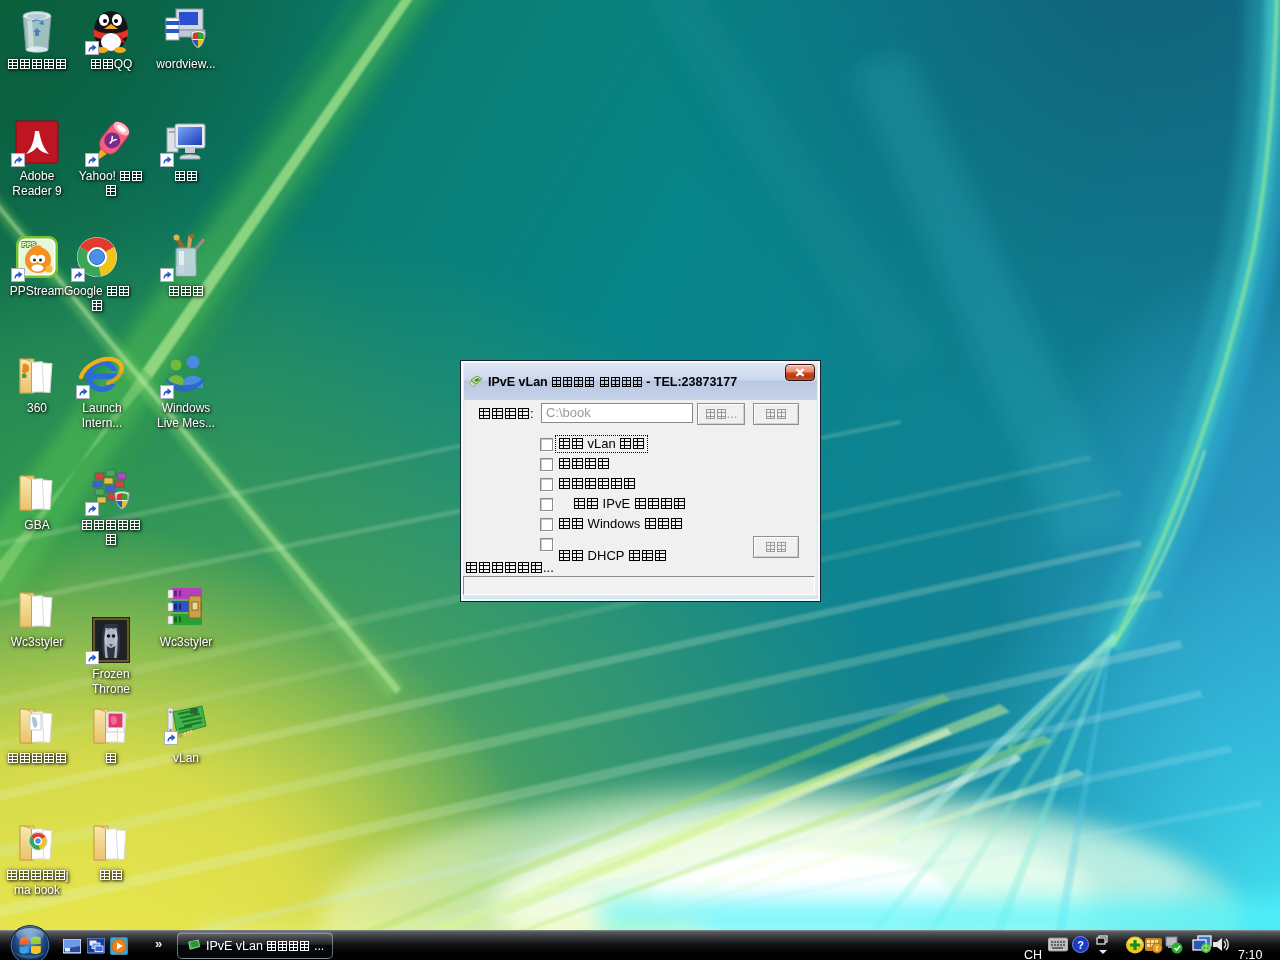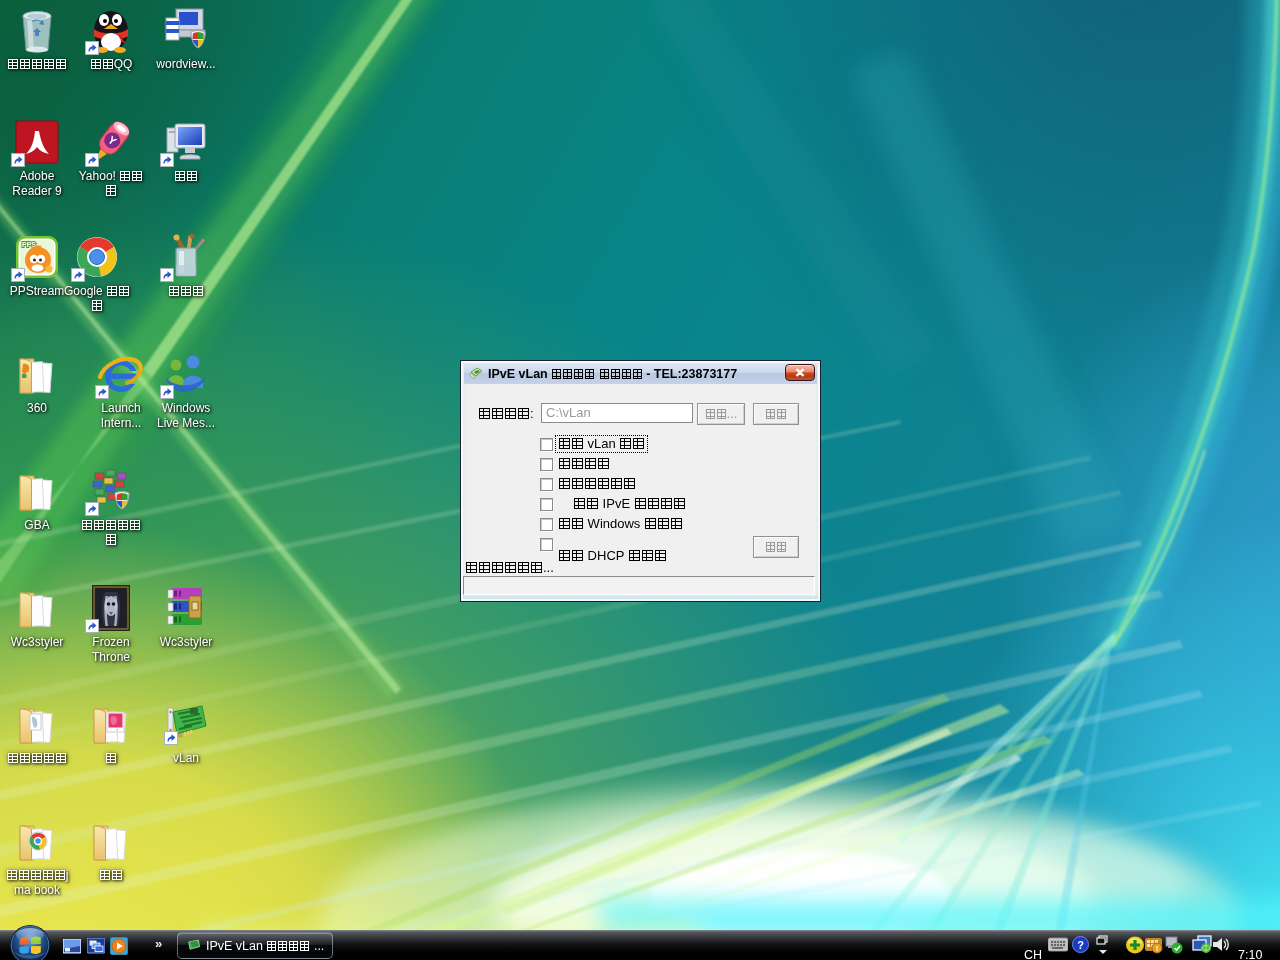--- a/index.html
+++ b/index.html
@@ -11,21 +11,21 @@
 .cj{display:inline-block;width:10px;height:10.5px;margin:0 1px;vertical-align:-1px;
  box-shadow:inset 0 0 0 1px #fff;
  background:repeating-linear-gradient(to bottom,#fff 0 1px,rgba(0,0,0,0) 1px 3.2px),linear-gradient(to right,rgba(0,0,0,0) 0 4px,#fff 4px 5px,rgba(0,0,0,0) 5px);}
 .ck{display:inline-block;width:11px;height:11.5px;margin:0 1px;vertical-align:-1px;
  box-shadow:inset 0 0 0 1px #000;
  background:repeating-linear-gradient(to bottom,#000 0 1px,rgba(0,0,0,0) 1px 3.4px),linear-gradient(to right,rgba(0,0,0,0) 0 4px,#000 4px 5px,rgba(0,0,0,0) 5px);}
 .ck.s{width:9px;height:10px;}
 
 #dlg{position:absolute;left:460px;top:360px;width:359px;height:240px;background:#f0f0f0;
  border:1px solid #16222e;box-shadow:inset 0 0 0 2px #f6fafd, inset 0 -4px 6px #b8e2f0;font-size:13px;}
-#tbar{position:absolute;left:3px;top:2px;right:3px;height:21px;
+#tbar{position:absolute;left:3px;top:2px;right:3px;height:37px;
  background:linear-gradient(#dfe7f5 0%,#ccd7ec 45%,#b9c8e2 50%,#c5d2e8 100%);display:flex;align-items:center;}
 #tbar .ttl{color:#000;font-size:12.5px;font-weight:bold;margin-left:4px;letter-spacing:0;}
 #closeb{position:absolute;right:5px;top:3px;width:28px;height:15px;border-radius:4px;
  border:1px solid #38121c;background:linear-gradient(#f2beac 0%,#e8876a 46%,#d44918 52%,#b03c14 75%,#c05838 100%);
  box-shadow:inset 0 1px 0 rgba(255,255,255,.5), 0 0 2px rgba(255,255,255,.5);}
 .btn{position:absolute;height:20px;background:#f0f0f0;border:1px solid #919191;color:#9a9a9a;
  box-shadow:inset 1px 1px 0 #fdfdfd,inset -1px -1px 0 #cfcfcf;text-align:center;line-height:19px;font-size:13px;}
 .cb{position:absolute;width:11px;height:11px;background:#fff;border:1px solid #8a8a8a;box-shadow:inset 1px 1px 0 #c8c8c8, 1px 1px 0 #fcfcfc;}
 .cblbl{position:absolute;color:#000;font-size:13px;white-space:nowrap;}
 
@@ -378,21 +378,21 @@
 <div class="icon" style="left:-7px;top:350px">
         <div class="g">
  <svg width="48" height="48" viewBox="0 0 48 48">
             <use href="#sf"></use>
   <path d="M10 14 C14 13 17 16 16 20 C15 23 11 24 9 22 Z" fill="#e88820"></path>
   <path d="M9 24 C12 22 15 25 13 28 L9 28 Z" fill="#48a048"></path>
  </svg>
 </div>
         <div class="lbl">360</div>
       </div>
-<div class="icon" style="left:77px;top:350px">
+<div class="icon" style="left:58px;top:350px">
         <div class="g">
  <svg width="48" height="48" viewBox="0 0 48 48">
   <path d="M24 10 C15 10 8 17 8 26 C8 35 15 42 24 42 C30 42 35 39 38 34 L31 34 C29 35.7 26.6 36.6 24 36.6 C19 36.6 15 33.5 14 29 L39.6 29 C40 27 40 25 39.6 23.5 L14 23.5 C15 19 19 15.4 24 15.4 C28 15.4 31.6 17.6 33.4 21 L39.4 21 C37.2 14.6 31.2 10 24 10 Z" fill="#2a6cd8"></path>
   <path d="M3 27 C7 15 24 6 37 10 C43 12 45 17 43 22" fill="none" stroke="#f0b018" stroke-width="4.2" stroke-linecap="round"></path>
   <path d="M43 22 C41 27 36 31 30 33" fill="none" stroke="#e8a810" stroke-width="4" stroke-linecap="round" opacity=".9"></path>
  </svg>
  <svg class="arr" viewBox="0 0 15 15">
             <use href="#sarr"></use>
           </svg>
 </div>
@@ -451,21 +451,21 @@
       </div>
 
 <div class="icon" style="left:-7px;top:584px">
         <div class="g">
  <svg width="48" height="48" viewBox="0 0 48 48">
             <use href="#sf"></use>
           </svg>
 </div>
         <div class="lbl">Wc3styler</div>
       </div>
-<div class="icon" style="left:67px;top:584px">
+<div class="icon" style="left:67px;top:616px">
         <div class="g">
  <svg width="48" height="48" viewBox="0 0 48 48">
   <rect x="5" y="1" width="38" height="46" fill="#2a2418"></rect>
   <rect x="7" y="3" width="34" height="42" fill="none" stroke="#7a6a34" stroke-width="1.5"></rect>
   <rect x="9" y="5" width="30" height="38" fill="#1c2028"></rect>
   <path d="M18 8 C14 16 14 30 17 42 L31 42 C34 30 34 16 30 8 Z" fill="#2e3442"></path>
   <ellipse cx="24" cy="22" rx="6.5" ry="10" fill="#b2b8c8"></ellipse>
   <path d="M18.5 12 C17 20 17 32 18.5 42 L21 42 C19.5 32 19.5 18 21 12 Z" fill="#c8ccd8" opacity=".8"></path>
   <path d="M29.5 12 C31 20 31 32 29.5 42 L27 42 C28.5 32 28.5 18 27 12 Z" fill="#c8ccd8" opacity=".8"></path>
   <circle cx="21.5" cy="20" r="1.8" fill="#101828"></circle>
@@ -578,21 +578,21 @@
           <polygon points="2,6 8,2 13,5 7,10" fill="#bfe89a" stroke="#6a9a4a" stroke-width="1"></polygon>
           <polygon points="5,6 9,4 11,6 7,8" fill="#4a8a3a"></polygon>
           <path d="M2,7 L6,11 L5,13 L1,9 Z" fill="#d8f0b0" stroke="#7aa05a" stroke-width=".6"></path>
         </svg>
   <span class="ttl">IPvE vLan <span class="ck s"></span><span class="ck s"></span><span class="ck s"></span><span class="ck s"></span> <span class="ck s"></span><span class="ck s"></span><span class="ck s"></span><span class="ck s"></span> - TEL:23873177</span>
  </div>
  <div id="closeb"><svg width="28" height="15" viewBox="0 0 28 15">
           <path d="M10.5 4 L14 7.5 M14 7.5 L17.5 4 M14 7.5 L10.5 11 M14 7.5 L17.5 11" stroke="#fff" stroke-width="2.4" fill="none"></path>
         </svg></div>
  <div style="position:absolute;left:17px;top:45px;color:#000;"><span class="ck"></span><span class="ck"></span><span class="ck"></span><span class="ck"></span>:</div>
- <div style="position:absolute;left:80px;top:42px;width:146px;height:18px;background:#fff;border:1px solid #8a8a8a;color:#9a9a9a;line-height:18px;padding-left:4px;">C:\vLan</div>
+ <div style="position:absolute;left:80px;top:42px;width:146px;height:18px;background:#fff;border:1px solid #8a8a8a;color:#9a9a9a;line-height:18px;padding-left:4px;">C:\book</div>
  <div class="btn" style="left:236px;top:42px;width:46px;"><span class="ck s" style="box-shadow:inset 0 0 0 1px #9a9a9a;background:repeating-linear-gradient(to bottom,#9a9a9a 0 1px,rgba(0,0,0,0) 1px 3.4px),linear-gradient(to right,rgba(0,0,0,0) 0 4px,#9a9a9a 4px 5px,rgba(0,0,0,0) 5px);"></span><span class="ck s" style="box-shadow:inset 0 0 0 1px #9a9a9a;background:repeating-linear-gradient(to bottom,#9a9a9a 0 1px,rgba(0,0,0,0) 1px 3.4px),linear-gradient(to right,rgba(0,0,0,0) 0 4px,#9a9a9a 4px 5px,rgba(0,0,0,0) 5px);"></span>...</div>
  <div class="btn" style="left:292px;top:42px;width:44px;"><span class="ck s" style="box-shadow:inset 0 0 0 1px #9a9a9a;background:repeating-linear-gradient(to bottom,#9a9a9a 0 1px,rgba(0,0,0,0) 1px 3.4px),linear-gradient(to right,rgba(0,0,0,0) 0 4px,#9a9a9a 4px 5px,rgba(0,0,0,0) 5px);"></span><span class="ck s" style="box-shadow:inset 0 0 0 1px #9a9a9a;background:repeating-linear-gradient(to bottom,#9a9a9a 0 1px,rgba(0,0,0,0) 1px 3.4px),linear-gradient(to right,rgba(0,0,0,0) 0 4px,#9a9a9a 4px 5px,rgba(0,0,0,0) 5px);"></span></div>
  <div id="cbs">
   <div class="cb" style="left:79px;top:77px"></div>
   <div class="cblbl" style="left:94px;top:74px;border:1px dotted #000;padding:0 2px 1px 2px;"><span class="ck"></span><span class="ck"></span> vLan <span class="ck"></span><span class="ck"></span></div>
   <div class="cb" style="left:79px;top:97px"></div>
   <div class="cblbl" style="left:97px;top:95px"><span class="ck"></span><span class="ck"></span><span class="ck"></span><span class="ck"></span></div>
   <div class="cb" style="left:79px;top:117px"></div>
   <div class="cblbl" style="left:97px;top:115px"><span class="ck"></span><span class="ck"></span><span class="ck"></span><span class="ck"></span><span class="ck"></span><span class="ck"></span></div>
   <div class="cb" style="left:79px;top:137px"></div>

